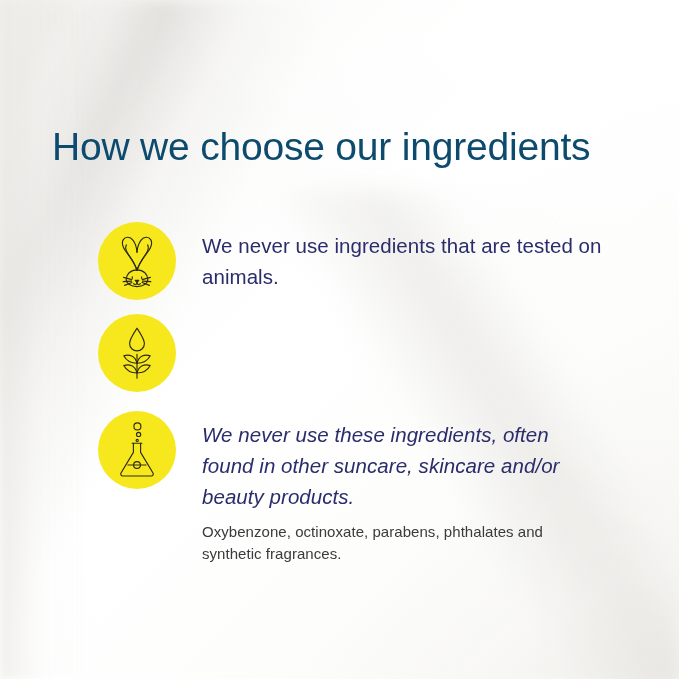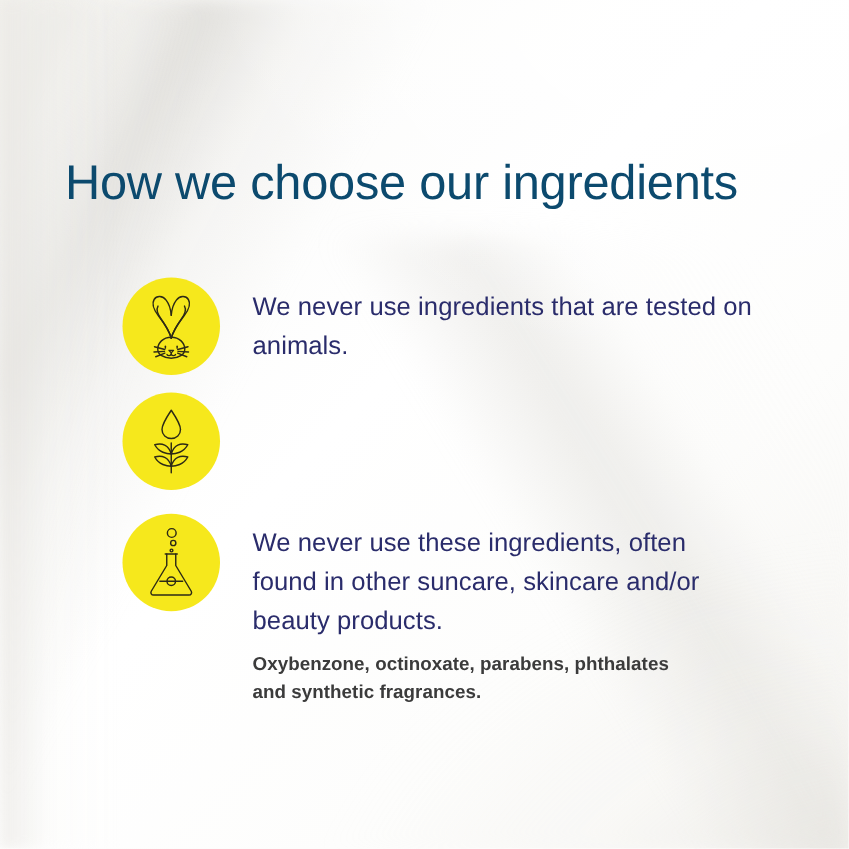--- a/index.html
+++ b/index.html
@@ -138,27 +138,27 @@
   }
 
   .benefit-text {
     font-size: 20.5px;
     line-height: 31px;
     font-weight: 400;
     color: #2a2c6b;
     letter-spacing: 0.05px;
     max-width: 400px;
   }
-  .item-3 .benefit-text { max-width: 400px; }
+  .item-3 .benefit-text { max-width: 400px; font-style: italic; }
 
   .benefit-note {
     margin-top: 9px;
     font-size: 15px;
     line-height: 22px;
-    font-weight: 700;
+    font-weight: 400;
     color: #3b3b3b;
     letter-spacing: 0.05px;
     max-width: 360px;
   }
 </style>
 </head>
 <body>
 
 <div class="canvas">
   <div class="bg-layer bg-base"></div>

